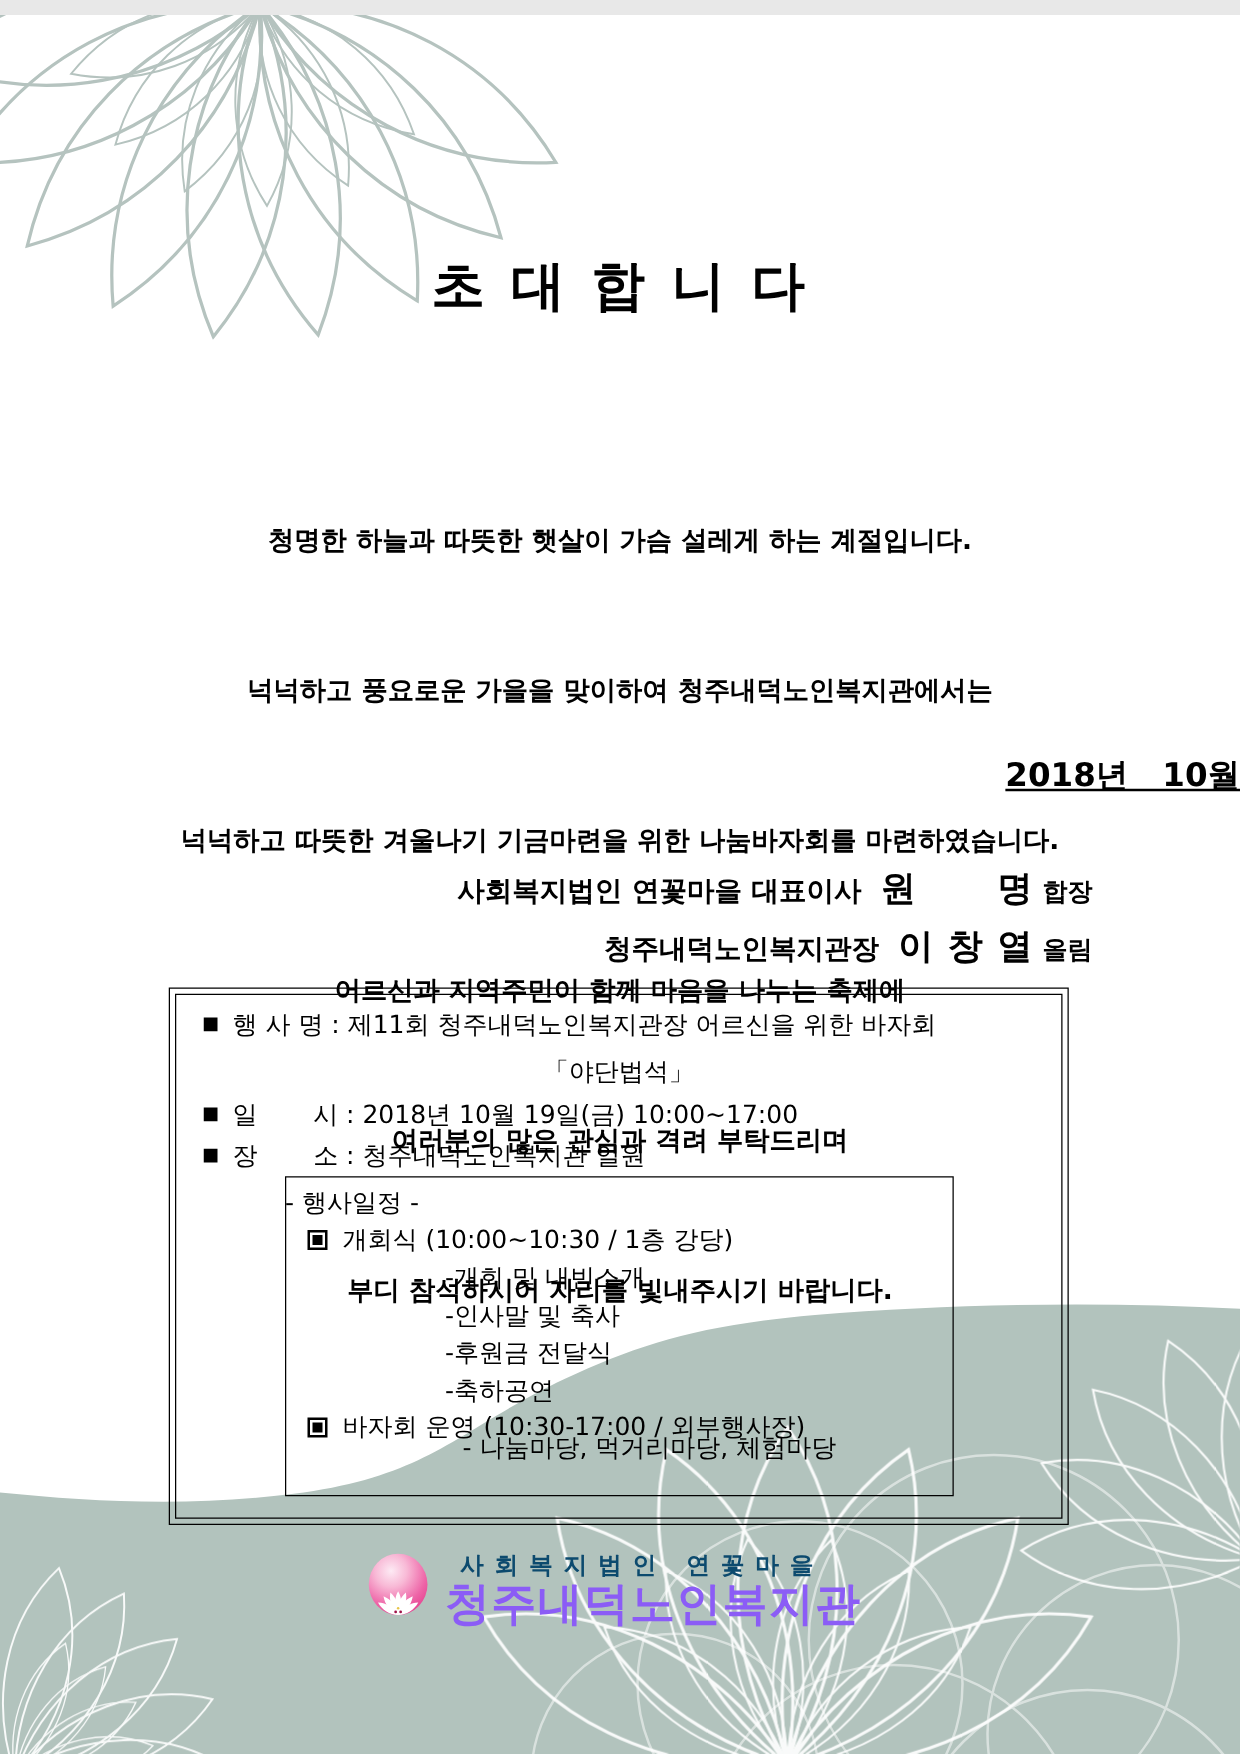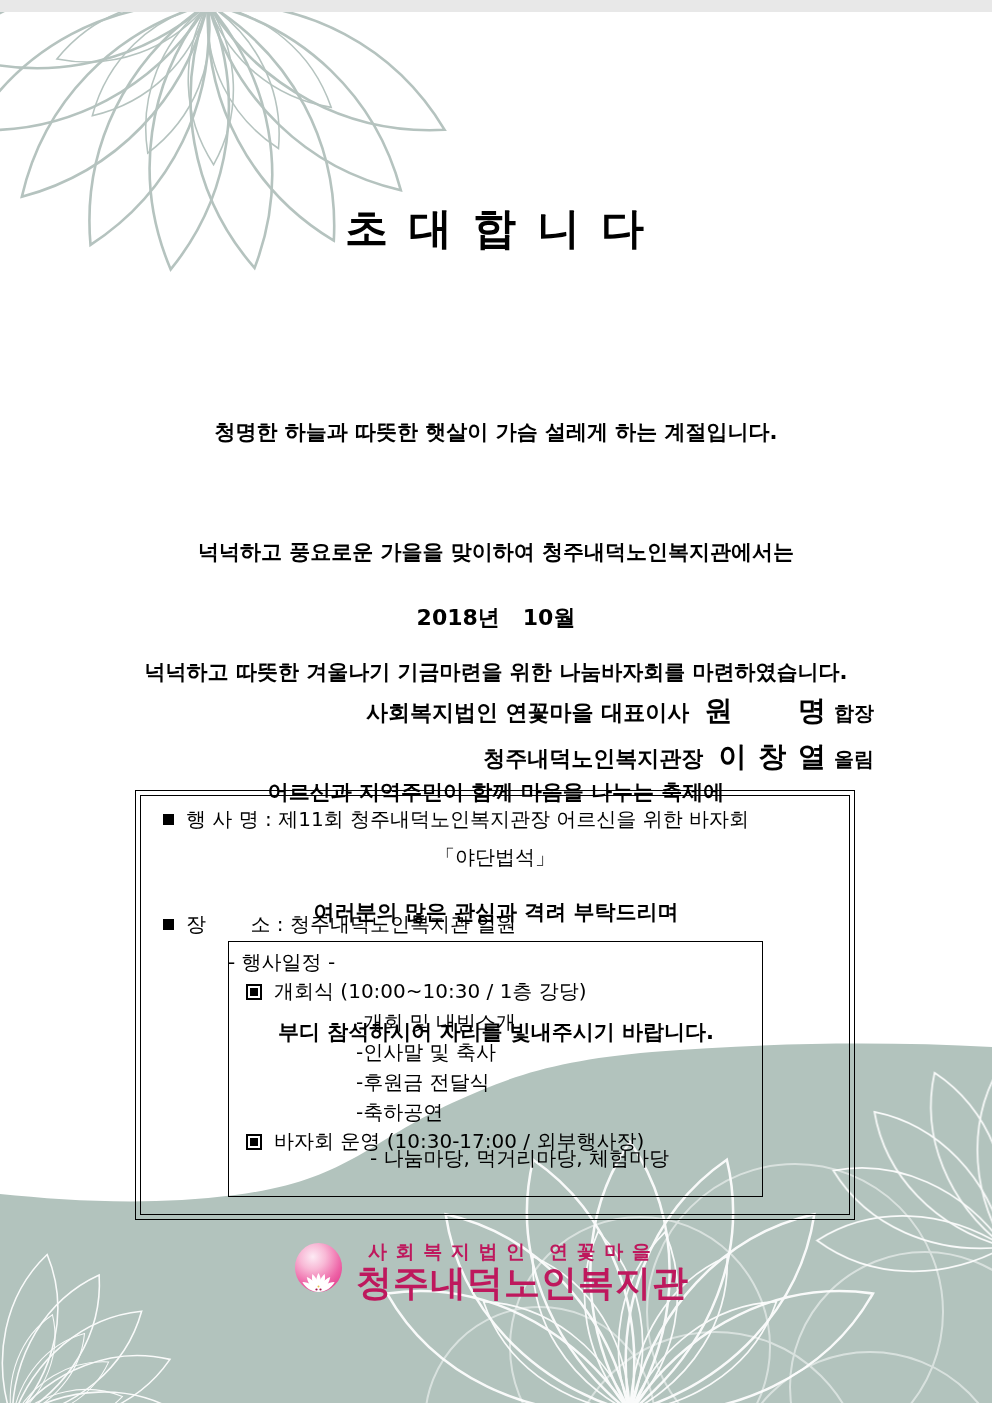--- a/index.html
+++ b/index.html
@@ -23,22 +23,22 @@
   }
 
   
   .greeting{
     left:0;top:320px;width:992px;text-align:center;
     font-size:21px;font-weight:bold;line-height:40px;white-space:pre;
   }
 
   
   .date-line{
-    left:0;top:591px;width:992px;text-align:center;
-    font-size:22px;font-weight:bold;white-space:pre;
+    left:0;top:591px;width:992px;text-align:right;
+    font-size:26px;font-weight:bold;white-space:pre;text-decoration:underline;
   }
 
   
   .sig{
     right:118px;text-align:right;white-space:pre;
     font-size:22px;font-weight:bold;
   }
   .sig .org{font-size:22px;}
   .sig .name{font-size:28px;letter-spacing:1px;}
   .sig .closing{font-size:20px;}
@@ -73,25 +73,25 @@
 
   
   .logo-ball{
     left:295px;top:1231px;width:47px;height:49px;border-radius:50%;
     background:radial-gradient(circle at 38% 28%, #fdeaf4 0%, #f8b9d6 28%, #ee64a7 62%, #dd267e 100%);
     z-index:2;
   }
   .logo-ball svg{position:absolute;left:0;bottom:-2px;}
   .footer-line1{
     left:368px;top:1227px;font-size:19px;font-weight:bold;
-    white-space:pre;letter-spacing:1px;z-index:2;color:#be185d;text-align:right;
+    white-space:pre;letter-spacing:1px;z-index:2;color:#0c4a6e;text-align:right;
   }
   .footer-line2{
     left:356px;top:1247px;font-size:36px;font-weight:bold;
-    white-space:pre;letter-spacing:1px;z-index:2;color:#be185d;
+    white-space:pre;letter-spacing:1px;z-index:2;color:#8b5cf6;
   }
 </style>
 </head>
 <body>
 
 <div id="page">
 
   <svg id="corner-lotus" width="470" height="320" viewBox="0 0 470 320">
     <defs>
       <path id="petal-d" d="M0,0 C-50,85 -50,185 0,268 C50,185 50,85 0,0"></path>
@@ -202,20 +202,24 @@
     <div class="outer-box-inner"></div>
   </div>
 
   <div class="abs schedule-box"></div>
 
   <div class="abs box-line row" style="left:163px;top:794px;">
     <span class="bullet-sq"></span>
     <span>행 사 명 : 제11회 청주내덕노인복지관장 어르신을 위한 바자회</span>
   </div>
   <div class="abs box-line" style="left:135px;top:832px;width:720px;text-align:center;">「야단법석」</div>
+  <div class="abs box-line row" style="left:163px;top:866px;">
+    <span class="bullet-sq"></span>
+    <span>일       시 : 2018년 10월 19일(금) 10:00~17:00</span>
+  </div>
   <div class="abs box-line row" style="left:163px;top:899px;">
     <span class="bullet-sq"></span>
     <span>장       소 : 청주내덕노인복지관 일원</span>
   </div>
 
   <div class="abs box-line" style="left:228px;top:937px;width:535px;text-align:left;">- 행사일정 -</div>
   <div class="abs box-line row" style="left:246px;top:966px;">
     <span class="bullet-fr"><span></span></span>
     <span>개회식 (10:00~10:30 / 1층 강당)</span>
   </div>

